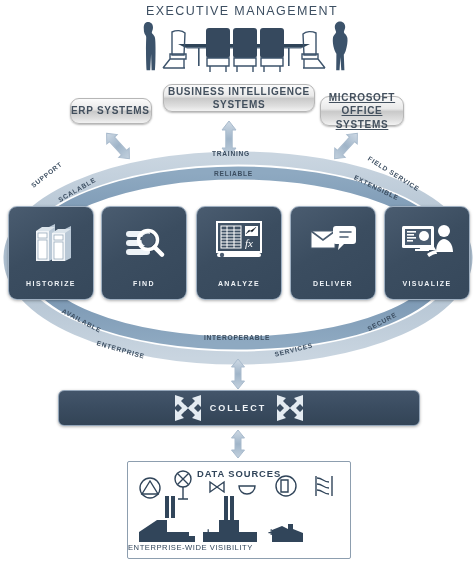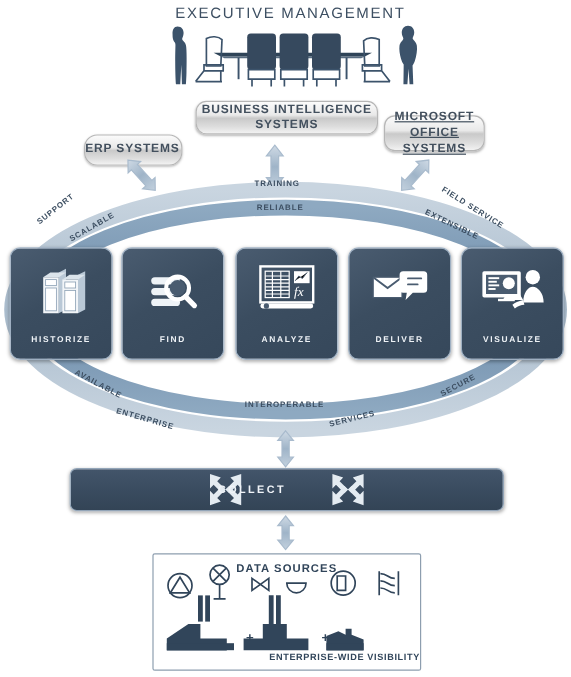--- a/index.html
+++ b/index.html
@@ -22,21 +22,21 @@
   
   .pill{
     position:absolute;display:flex;align-items:center;justify-content:flex-start;
     text-align:center;border-radius:9px;
     background:linear-gradient(to bottom,#fbfbfb 0%,#e9e9e9 42%,#c9c9c9 52%,#dedede 80%,#f2f2f2 100%);
     border:1px solid #b6b6b6;
     box-shadow:0 1px 2px rgba(0,0,0,.28);
     font-size:10px;font-weight:bold;letter-spacing:.7px;color:#43505e;
     line-height:1.35;
   }
-  #pill-erp{left:70px;top:112px;width:80px;height:24px;border-radius:11px;}
+  #pill-erp{left:70px;top:98px;width:80px;height:24px;}
   #pill-bi{left:163px;top:84px;width:150px;height:26px;}
   #pill-ms{left:320px;top:96px;width:82px;height:28px;text-decoration:underline;}
 
   
   .arrow{position:absolute;}
 
   
   #ellipse-wrap{position:absolute;left:0;top:148px;width:476px;height:222px;}
 
   .arcLabel{
@@ -67,35 +67,35 @@
   
   #collect-bar{
     position:absolute;left:58px;top:390px;width:360px;height:34px;border-radius:6px;
     background:linear-gradient(to bottom,#43556a 0%,#3a4c60 50%,#334456 100%);
     border:1px solid #93a5b8;
     box-shadow:0 1px 3px rgba(0,0,0,.3);
   }
   #collect-label{
     position:absolute;left:0;top:0;width:302px;height:34px;
     display:flex;align-items:center;justify-content:center;
-    font-size:9px;font-weight:bold;letter-spacing:2px;color:#f0f4f8;
+    font-size:9px;font-weight:bold;letter-spacing:2px;color:#f0f4f8;padding-left:28px;
   }
 
   
   #ds-panel{
     position:absolute;left:127px;top:461px;width:222px;height:96px;
     border:1.6px solid #8d9eaf;border-radius:2px;background:#ffffff;
   }
   #ds-title{
     position:absolute;left:0;top:6px;width:222px;text-align:center;
     font-size:9.4px;font-weight:bold;letter-spacing:.9px;color:#31455a;
   }
   #ds-foot{
-    position:absolute;left:0;bottom:6px;width:222px;text-align:right;
-    font-size:7.6px;font-weight:bold;letter-spacing:.55px;color:#31455a;
+    position:absolute;left:0;bottom:6px;width:222px;text-align:left;
+    font-size:7.6px;font-weight:normal;letter-spacing:.55px;color:#31455a;
   }
   .plus{
     position:absolute;font-size:11px;font-weight:bold;color:#31455a;
   }
 </style>
 </head>
 <body>
 
 <div id="canvas">
 

